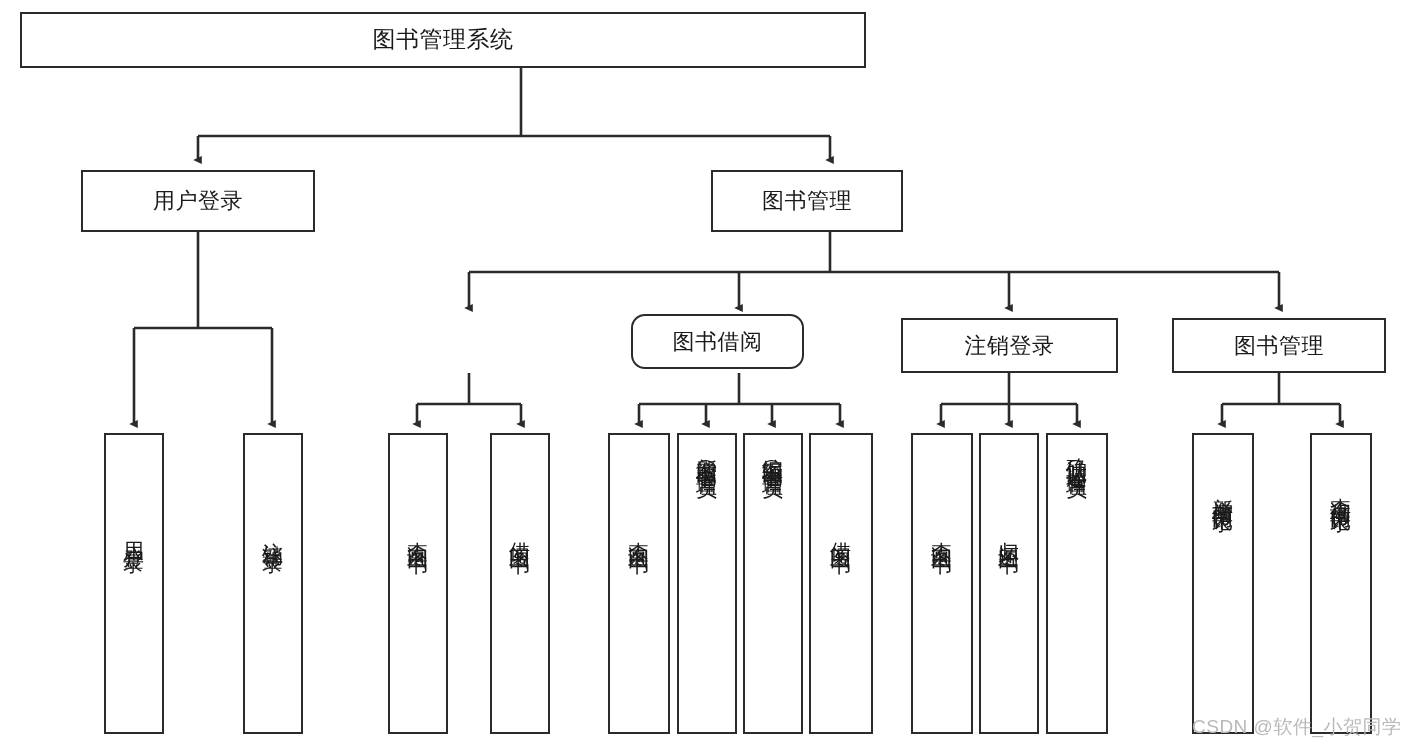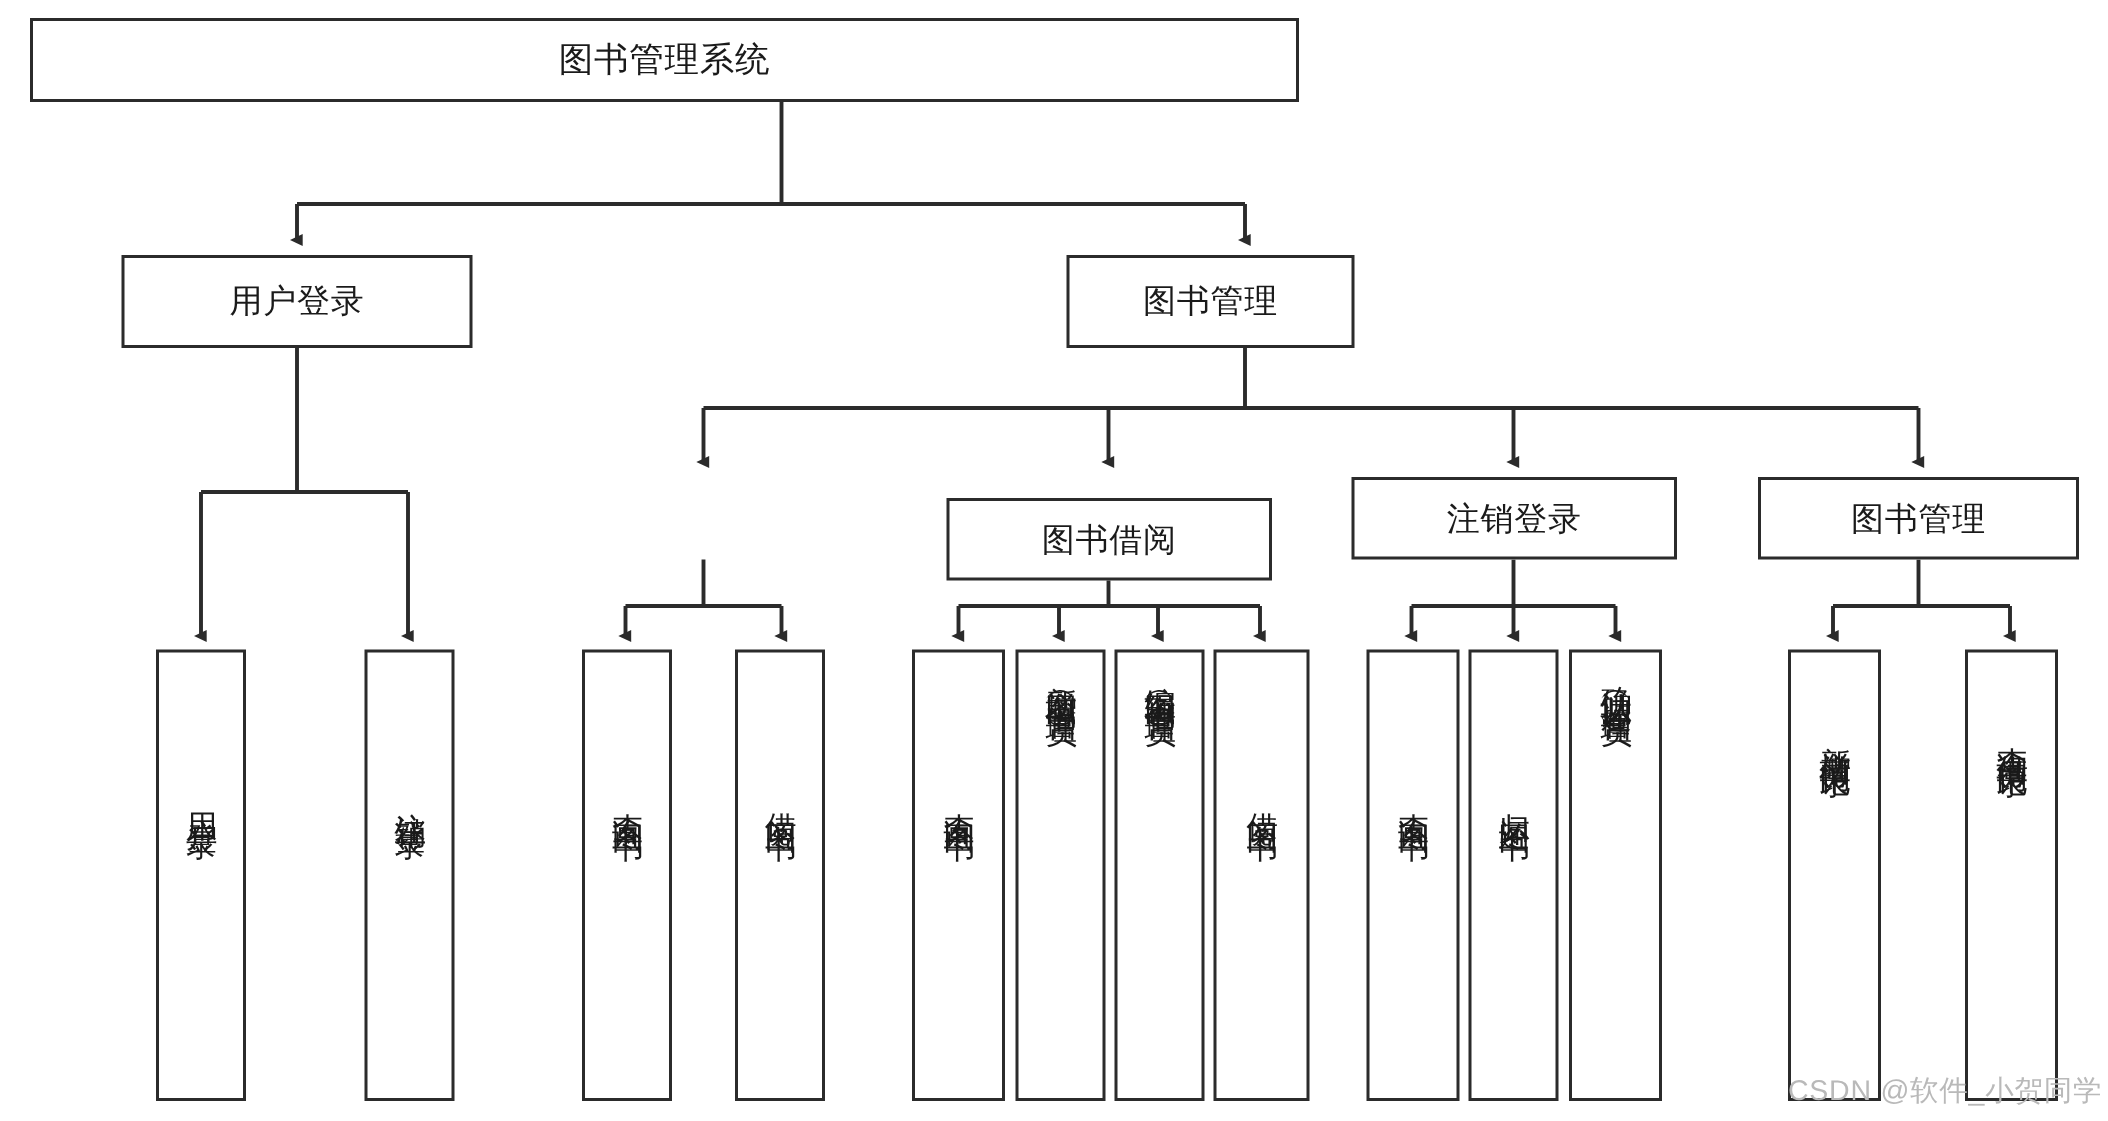--- a/index.html
+++ b/index.html
@@ -131,21 +131,21 @@
     <span class="lbl">图书管理系统</span>
   </div>
 
   <div class="node h-node" style="left:81px; top:170px; width:234px; height:62px;">
     <span class="lbl">用户登录</span>
   </div>
   <div class="node h-node" style="left:711px; top:170px; width:192px; height:62px;">
     <span class="lbl">图书管理</span>
   </div>
 
-  <div class="node h-node" style="left:631px; top:332px; width:217px; height:55px;">
+  <div class="node h-node" style="left:631px; top:314px; width:173px; height:55px;border-radius:14px;">
     <span class="lbl">图书借阅</span>
   </div>
   <div class="node h-node" style="left:901px; top:318px; width:217px; height:55px;">
     <span class="lbl">注销登录</span>
   </div>
   <div class="node h-node" style="left:1172px; top:318px; width:214px; height:55px;">
     <span class="lbl">图书管理</span>
   </div>
 
   <div class="node v-node" style="left:104px; top:433px; width:60px; height:301px; padding-top:90px;">

